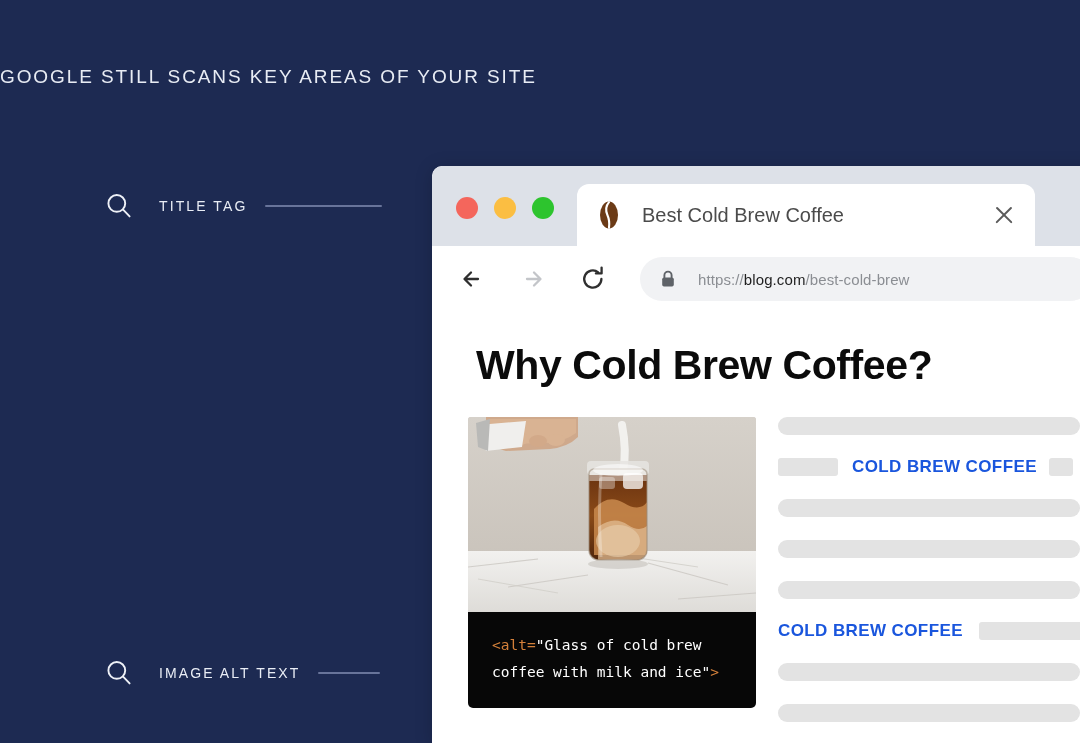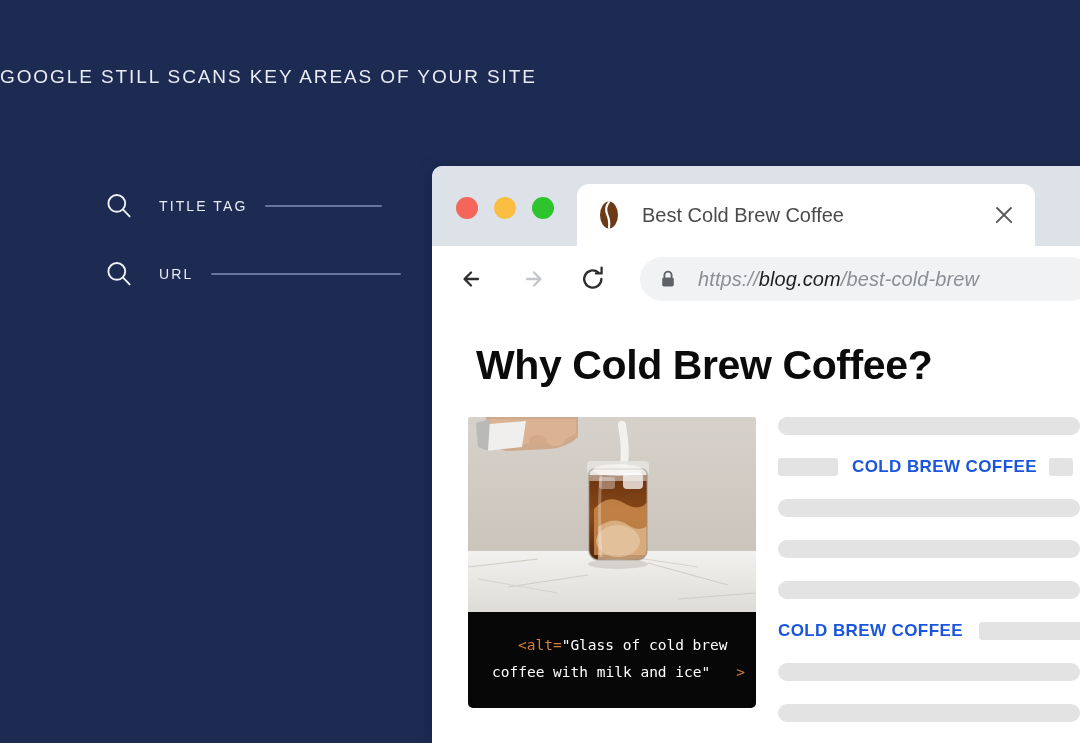--- a/index.html
+++ b/index.html
@@ -132,25 +132,24 @@
     border-radius:22px;
     display:flex;
     align-items:center;
     padding:0 20px;
     margin-left:4px;
     overflow:hidden;
     position:relative;
   }
   .lock { width:16px; height:20px; flex:0 0 16px; margin-right:22px; }
   .url-text {
-    font-size:20px;
+    font-size:15px;
     white-space:nowrap;
     color:#8b8e93;
     letter-spacing:0.1px;
-    font-style:italic;
   }
   .url-host { color:#1f1f1f; font-weight:500; }
   .url-fade {
     position:absolute;
     right:0; top:0; bottom:0;
     width:46px;
     background:linear-gradient(to right, rgba(241,242,244,0), #f1f2f4 78%);
     pointer-events:none;
   }
 
@@ -190,21 +189,21 @@
     padding:20px 20px 22px 24px;
   }
   .altline {
     font-family:"DejaVu Sans Mono", monospace;
     font-size:14.5px;
     color:#ffffff;
     line-height:1.85;
     white-space:nowrap;
     letter-spacing:0px;
   }
-  .tok-orange { color:#d4803a;margin-left:26px; }
+  .tok-orange { color:#d4803a; }
 
   
   .skel { flex:1 1 auto; padding-left:22px; padding-right:0; }
   .skel-row {
     display:flex;
     align-items:center;
     height:18px;
     margin-bottom:23px;
   }
   .bar { height:18px; background:#e3e3e3; border-radius:9px; }
@@ -229,29 +228,29 @@
       <div class="check-row" style="top: 189px;">
         <span class="mag-icon">
           <svg width="30" height="30" viewBox="0 0 30 30">
             <circle cx="12.8" cy="12.4" r="8.4" stroke="#eef1f7" stroke-width="1.9" fill="none"></circle>
             <path d="M19.1 18.7 L25.6 25.4" stroke="#eef1f7" stroke-width="1.9" stroke-linecap="round"></path>
           </svg>
         </span>
         <span class="check-label">TITLE TAG</span>
         <span class="dash" style="width: 117px; margin-left: 18px;"></span>
       </div>
-      <div class="check-row" style="top: 257px;">
+      <div class="check-row" style="top: 656px;">
         <span class="mag-icon">
           <svg width="30" height="30" viewBox="0 0 30 30">
             <circle cx="12.8" cy="12.4" r="8.4" stroke="#eef1f7" stroke-width="1.9" fill="none"></circle>
             <path d="M19.1 18.7 L25.6 25.4" stroke="#eef1f7" stroke-width="1.9" stroke-linecap="round"></path>
           </svg>
         </span>
-        <span class="check-label">URL</span>
-        <span class="dash" style="width: 190px; margin-left: 18px;"></span>
+        <span class="check-label">IMAGE ALT TEXT</span>
+        <span class="dash" style="width: 62px; margin-left: 18px;"></span>
       </div>
     </div>
 
   <div class="browser">
 
     <div class="chrome-top">
       <div class="lights">
         <div class="light l-red"></div>
         <div class="light l-amber"></div>
         <div class="light l-green"></div>

